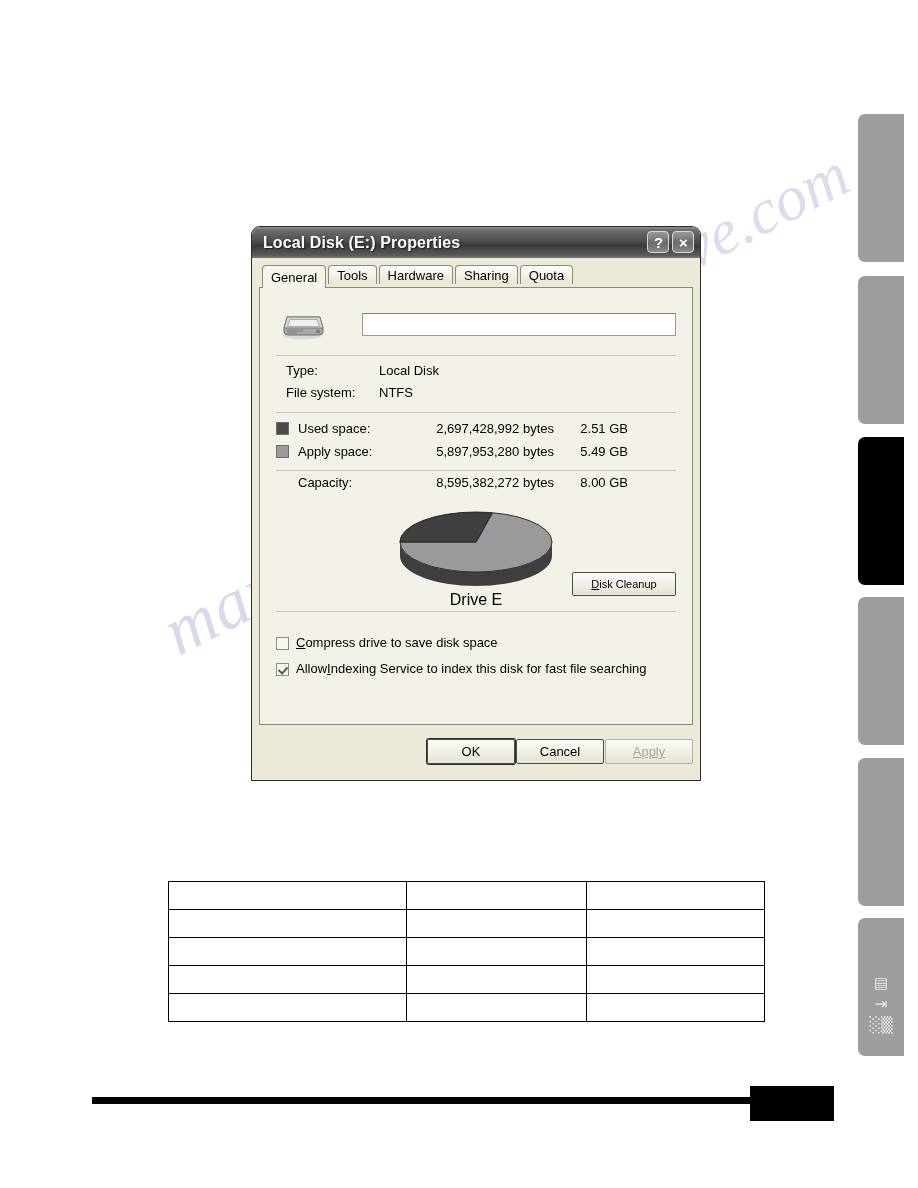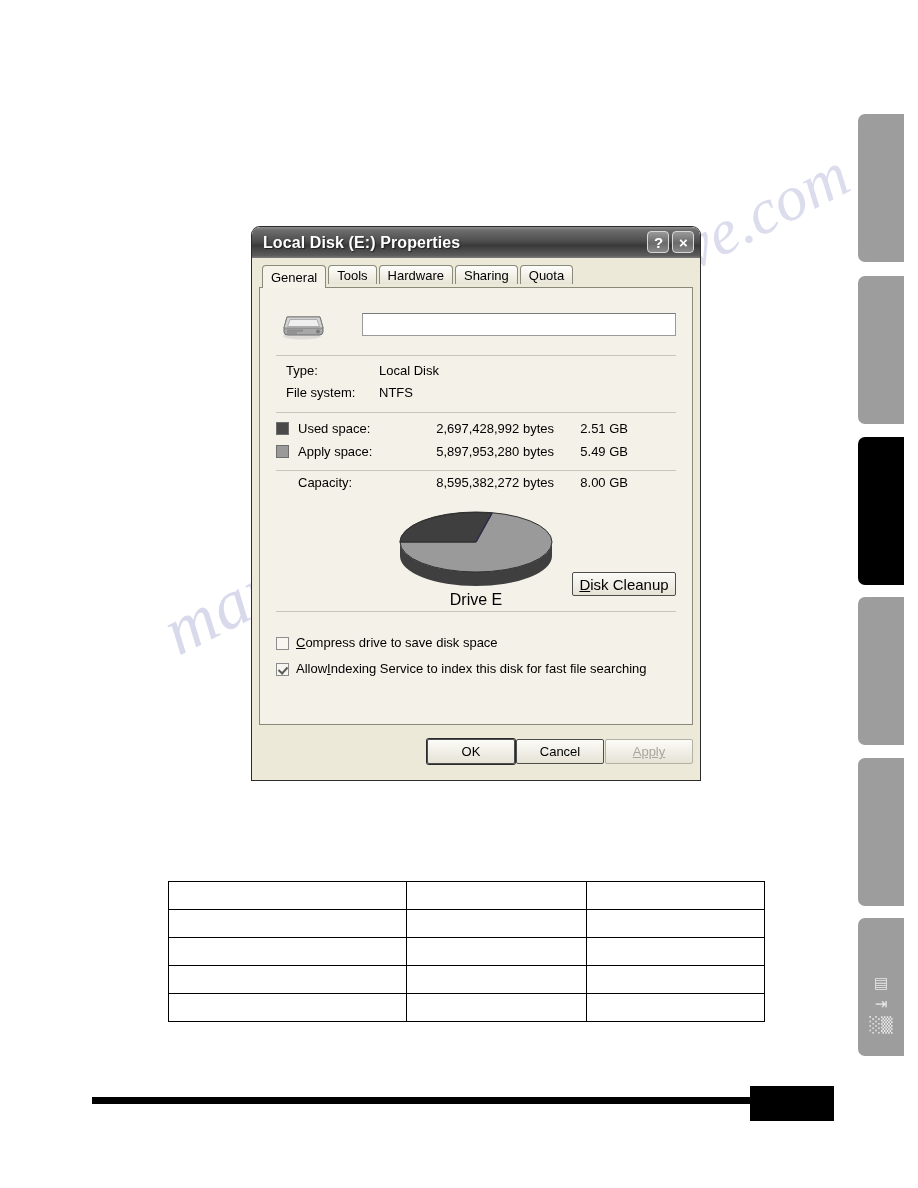--- a/index.html
+++ b/index.html
@@ -309,21 +309,21 @@
   }
   .cleanup-btn {
     position: absolute;
     right: 0px;
     top: 76px;
     width: 104px;
     height: 24px;
     background: linear-gradient(to bottom, #fbfbf8, #e6e3d6);
     border: 1px solid #4d4d4d;
     border-radius: 2px;
-    font-size: 15px;
+    font-size: 11px;
     color: #000000;
     font-family: "Liberation Sans", sans-serif;
     cursor: default;
     padding: 0;
   }
   .cleanup-btn u { text-decoration: underline; }
 
   .chk-row {
     display: flex;
     align-items: center;

